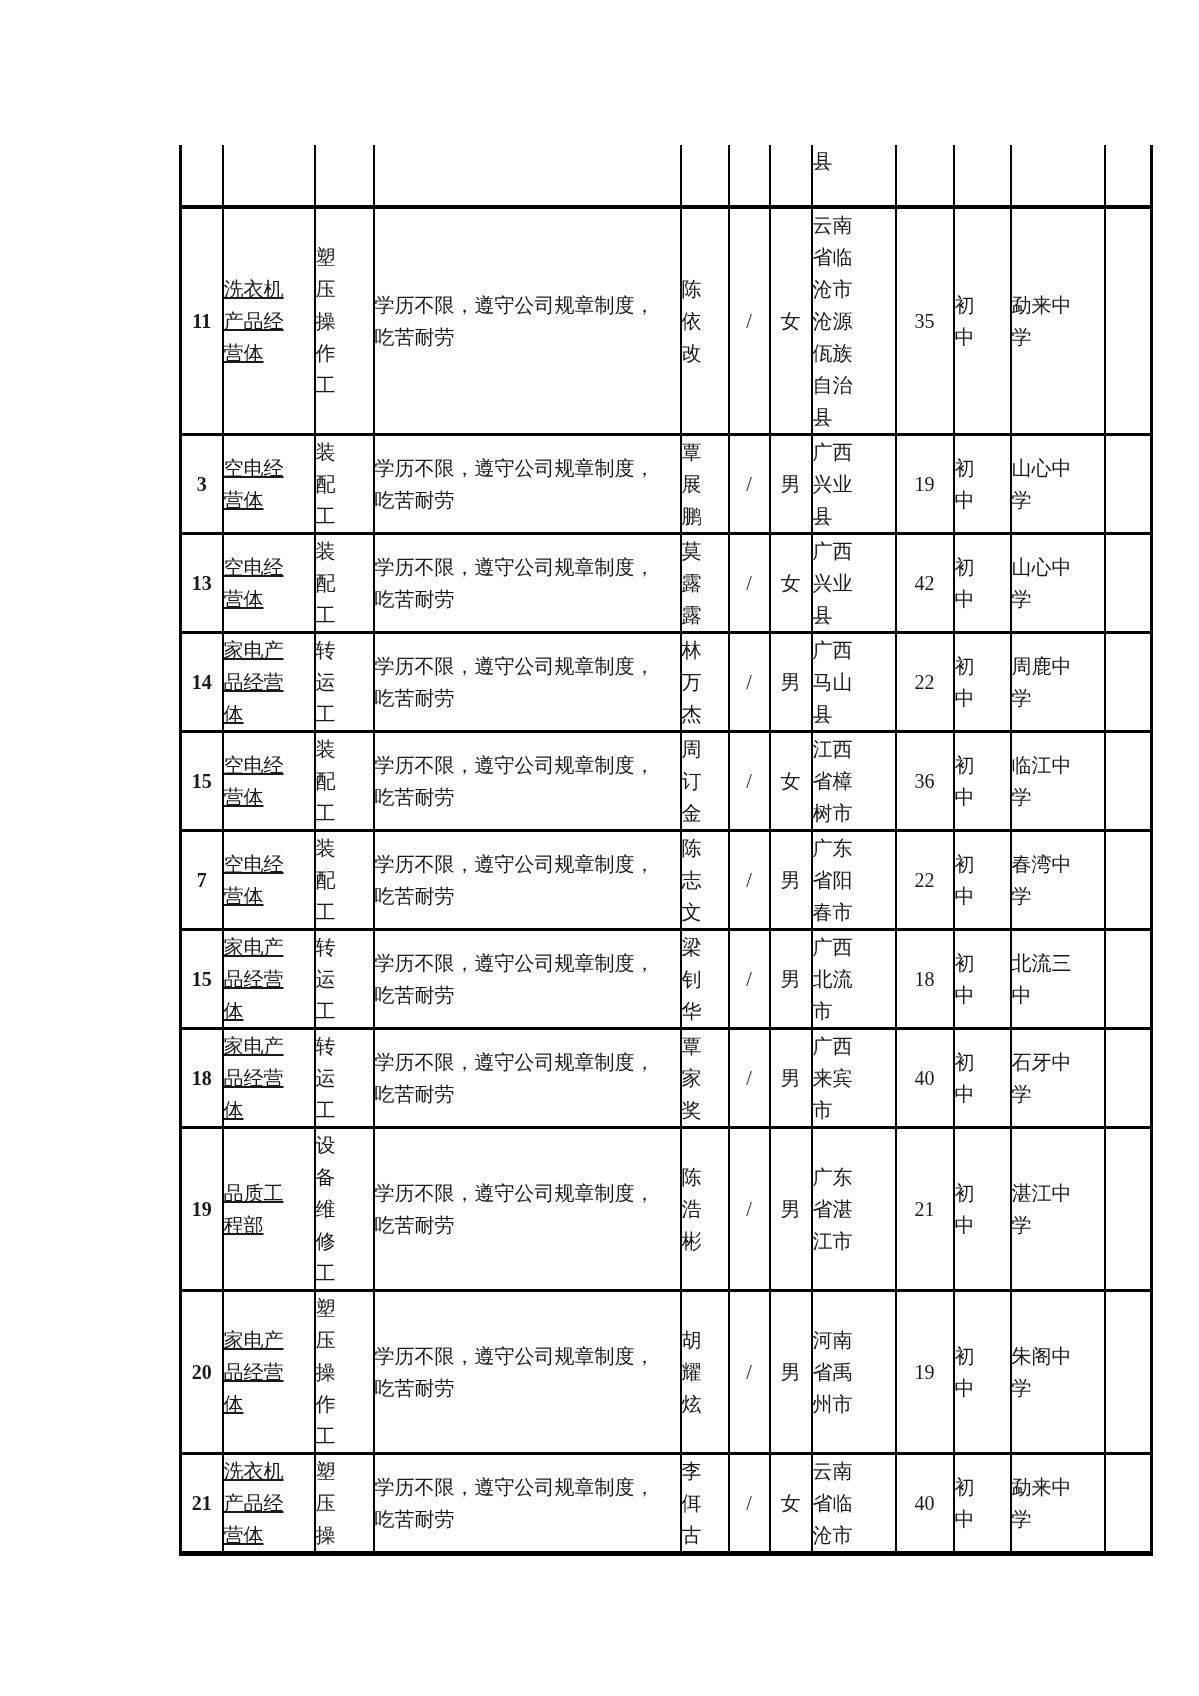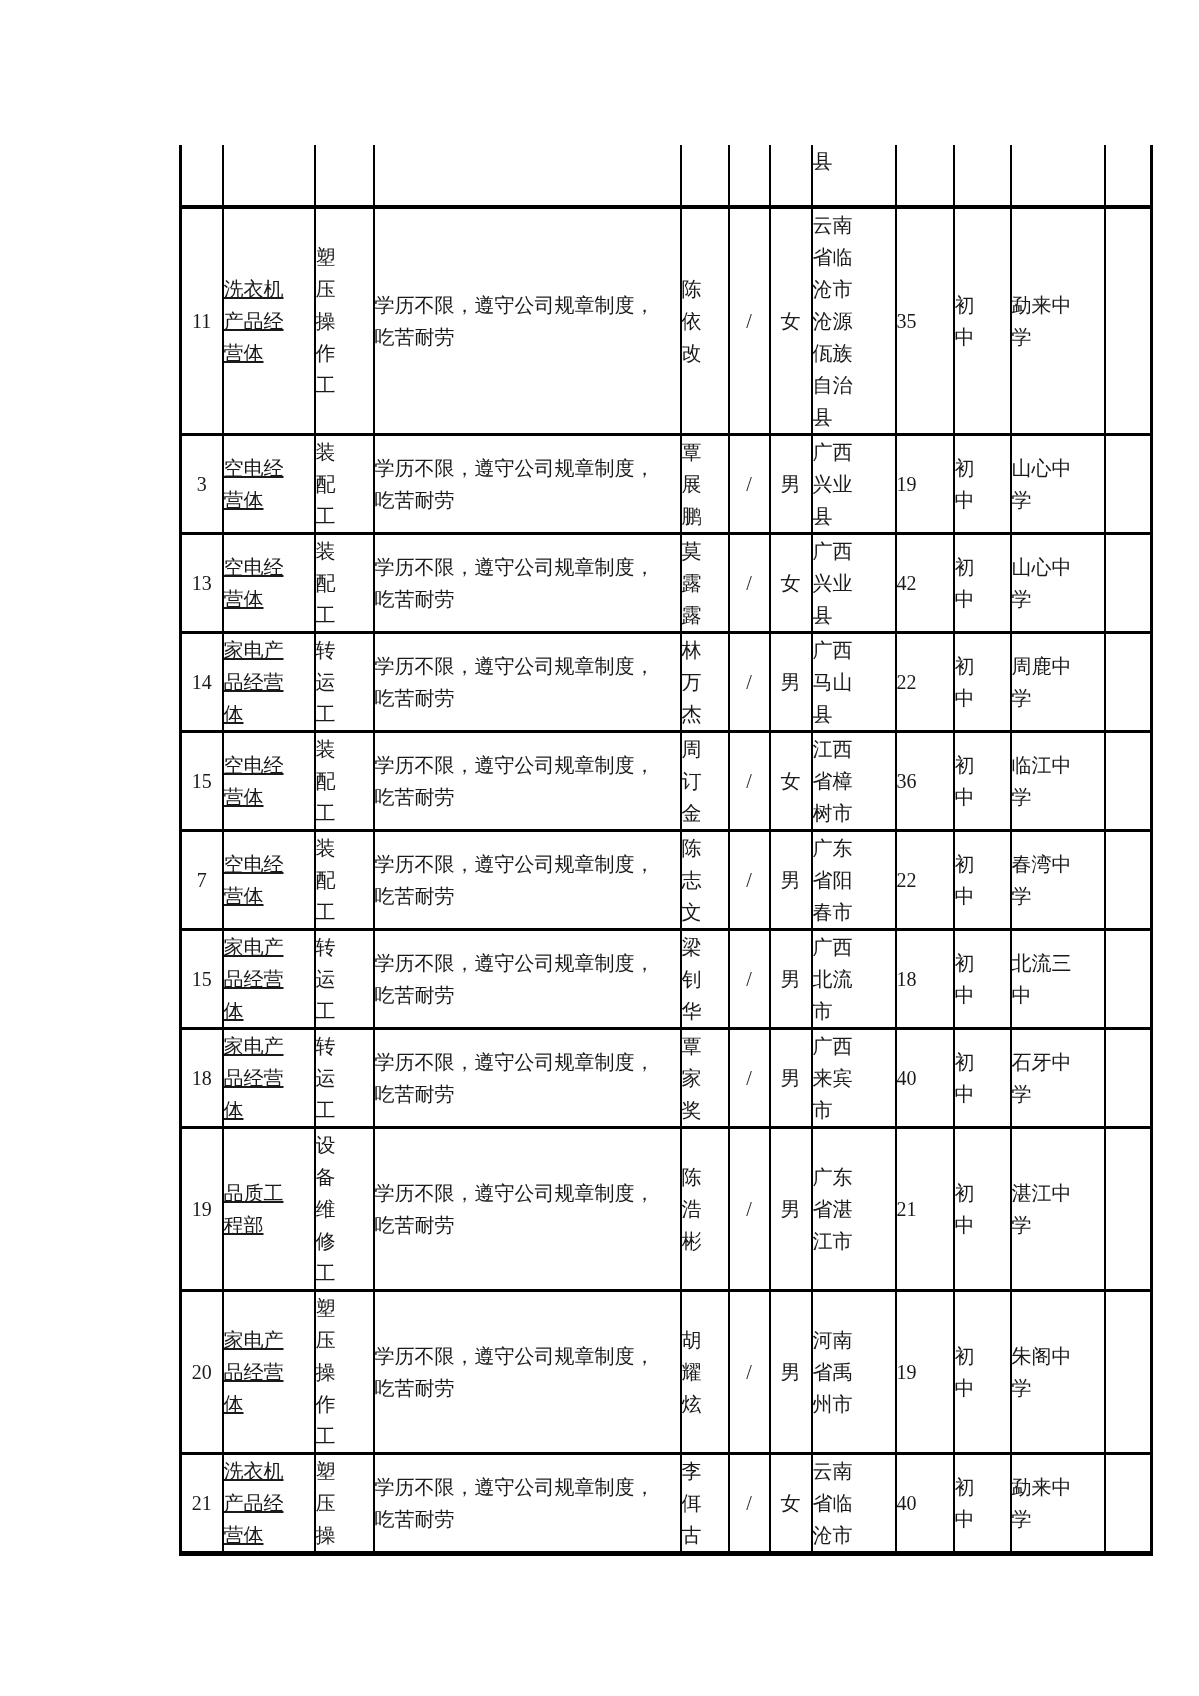--- a/index.html
+++ b/index.html
@@ -30,29 +30,29 @@
     white-space:pre-line;
     overflow:hidden;
     padding:0;
     word-break:break-all;
   }
   tr.carryover-row td{
     border-top:0;
     border-bottom-width:4px;
     vertical-align:top;
   }
-  .c-seq{text-align:center;}
+  .c-seq{text-align:center;font-weight:bold;}
   .c-dept{padding-left:11px;text-decoration:underline;}
   .c-job{padding-left:15px;}
   .c-req{padding-left:13px;padding-right:14px;}
   .c-name{padding-left:9px;}
   .c-slash{text-align:center;}
   .c-gender{text-align:center;}
   .c-hometown{padding-left:10px;}
-  .c-age{text-align:left;}
+  .c-age{text-align:center;}
   .c-edu{padding-left:10px;}
   .c-school{padding-left:9px;margin-left:40px;}
   .c-remark{}
 </style>
 </head>
 <body>
 
 <div class="sheet">
   <table class="doc-table">
     <colgroup>

